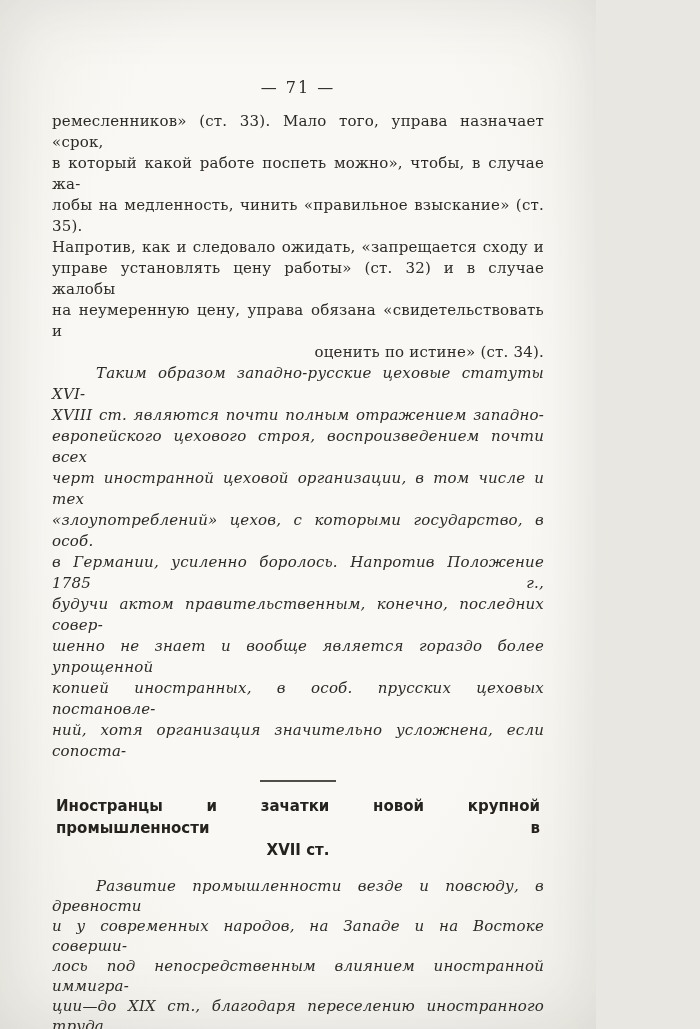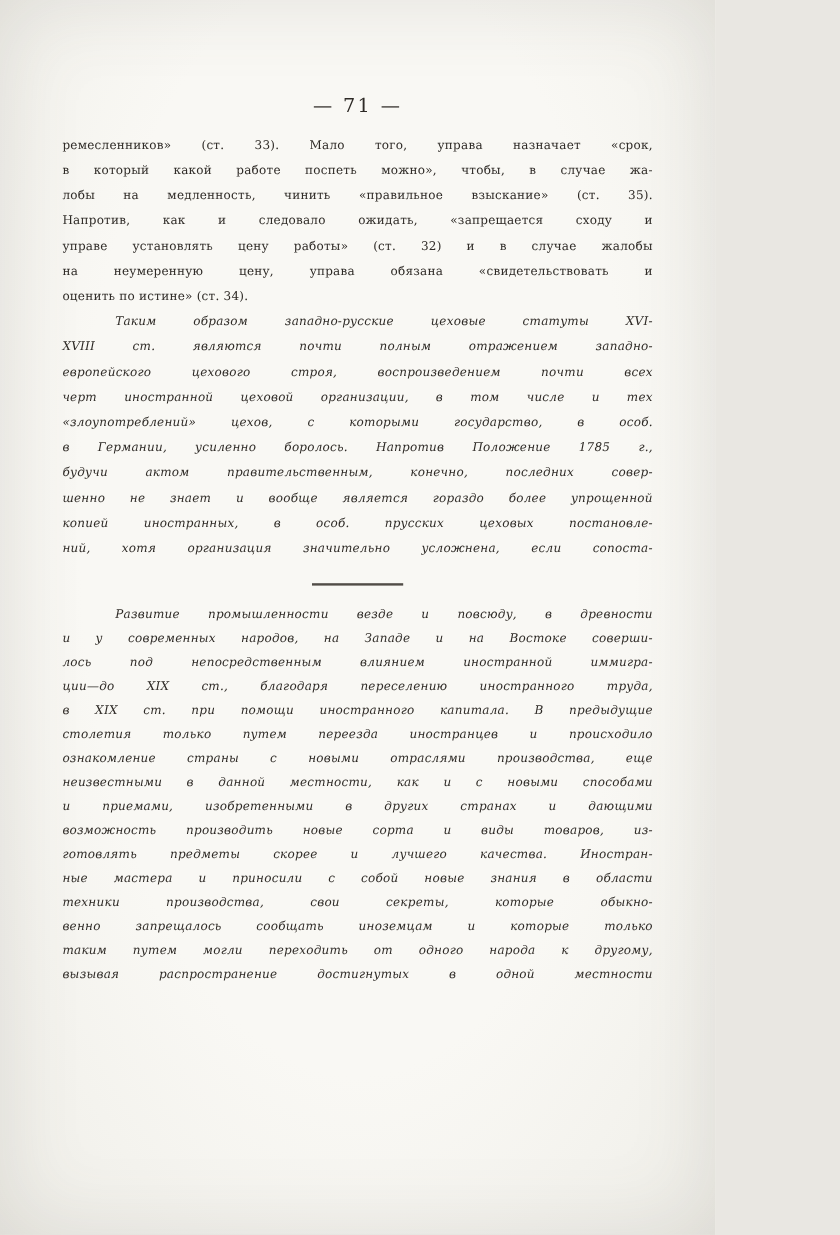--- a/index.html
+++ b/index.html
@@ -22,33 +22,33 @@
     font-size: 16px;
     letter-spacing: 2px;
     line-height: 20px;
   }
   .text-block {
     width: 492px;
     margin: 13px auto 0;
   }
   .para {
     margin: 0;
-    font-size: 10px;
+    font-size: 15px;
     line-height: 21px;
     letter-spacing: 0.2px;
   }
   .plines {
     display: block;
     white-space: pre-line;
     text-align: justify;
     text-align-last: justify;
     -moz-text-align-last: justify;
   }
   .plines.indent { text-indent: 44px; font-style: italic; }
-  .plast { display: block; text-align: left; }
+  .plast { display: block; text-align: right; }
   .divider {
     width: 76px; height: 2px;
     background: #514d47;
     margin: 18px auto 0;
   }
   .kicker {
     margin: 21px 0 0;
     text-align: center;
     font-weight: 400;
     font-size: 18px;
@@ -102,20 +102,24 @@
 в Германии, усиленно боролось. Напротив Положение 1785 г.,
 будучи актом правительственным, конечно, последних совер-
 шенно не знает и вообще является гораздо более упрощенной
 копией иностранных, в особ. прусских цеховых постановле-
 ний, хотя организация значительно усложнена, если сопоста-</span>
     </p>
 
     <div class="divider"></div>
 
 
+    <h1 class="title">
+      <span class="title-line1">Иностранцы и зачатки новой крупной промышленности в</span>
+      <span class="title-line2">XVII ст.</span>
+    </h1>
 
     <p class="para para-bottom">
       <span class="plines indent">Развитие промышленности везде и повсюду, в древности
 и у современных народов, на Западе и на Востоке соверши-
 лось под непосредственным влиянием иностранной иммигра-
 ции—до XIX ст., благодаря переселению иностранного труда,
 в XIX ст. при помощи иностранного капитала. В предыдущие
 столетия только путем переезда иностранцев и происходило
 ознакомление страны с новыми отраслями производства, еще
 неизвестными в данной местности, как и с новыми способами

